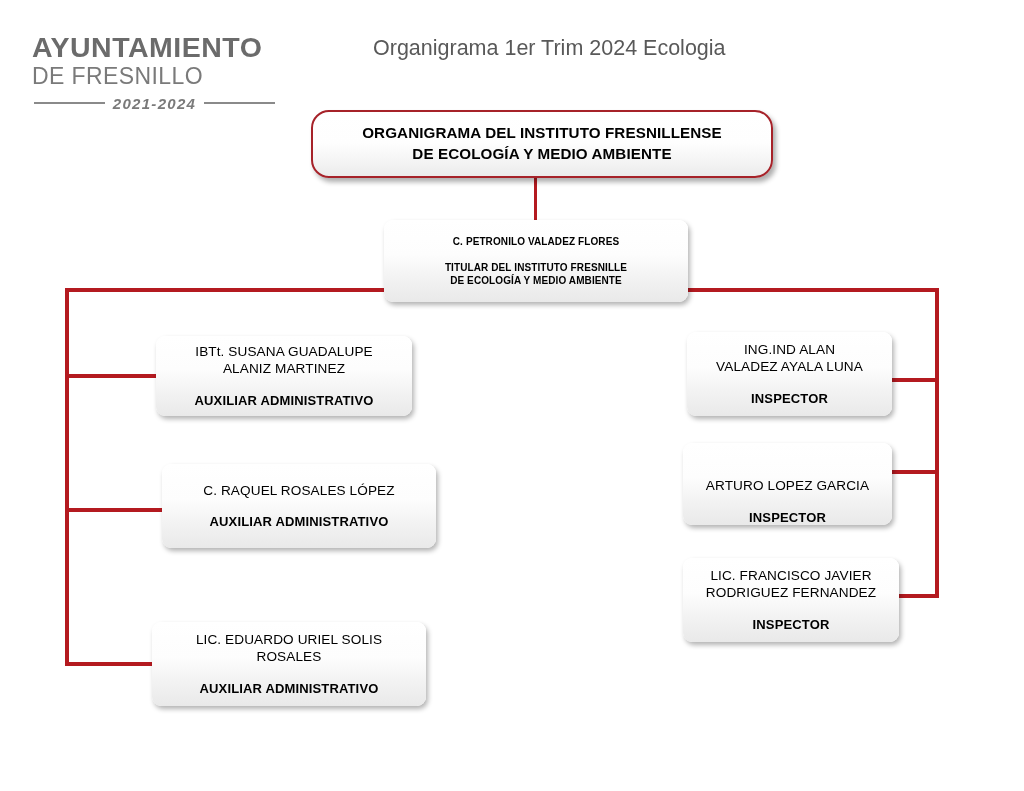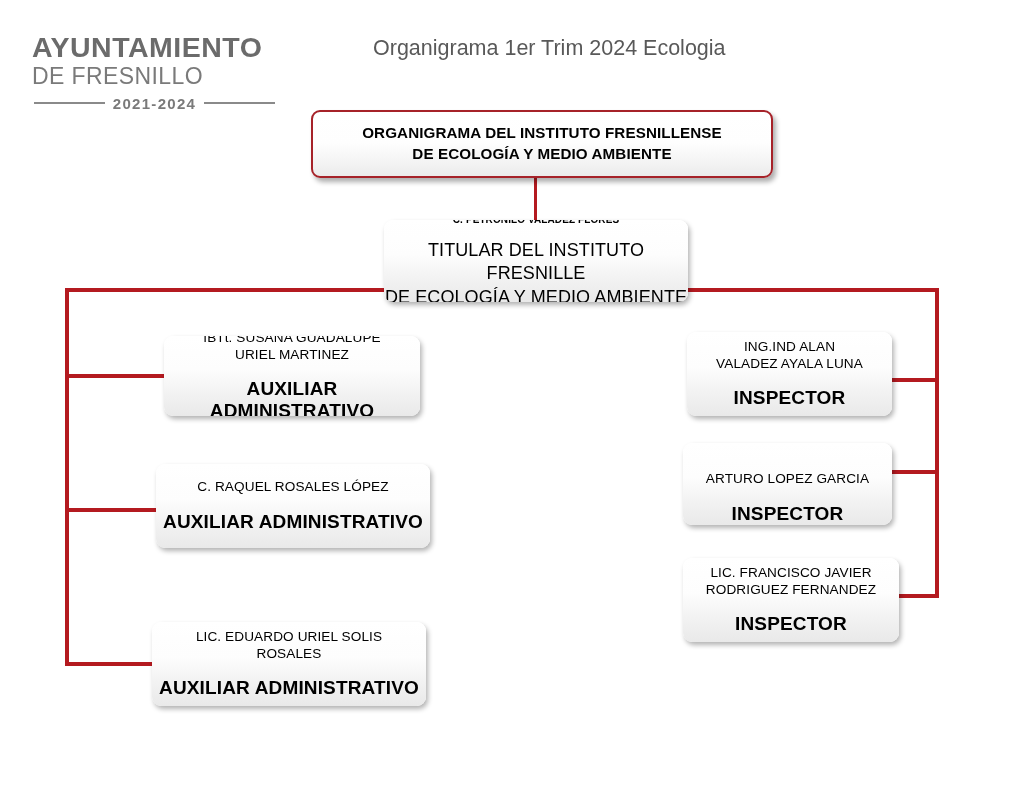--- a/index.html
+++ b/index.html
@@ -44,20 +44,21 @@
     line-height: 1.05;
     margin-top: 2px;
     white-space: nowrap;
   }
   #logo-years-row {
     display: flex;
     align-items: center;
     margin-top: 7px;
     gap: 8px;
     padding: 0 2px;
+    font-style: italic;
   }
   .logo-rule {
     flex: 1 1 auto;
     height: 1.5px;
     background: #8a8a8a;
   }
   #logo-years {
     font-size: 15px;
     font-weight: bold;
     letter-spacing: 1.3px;
@@ -100,21 +101,21 @@
     border-radius: 9px;
     box-shadow: 2px 3px 5px rgba(0,0,0,0.30),
                 0 1px 0 rgba(255,255,255,0.9) inset;
     z-index: 3;
     color: #000000;
     overflow: hidden;
   }
 
   #node-title {
     border: 2px solid #a62229;
-    border-radius: 9px;
+    border-radius: 18px;
     background: linear-gradient(to bottom,
                 #ffffff 0%,
                 #fefefe 48%,
                 #f4f4f4 78%,
                 #ebebeb 100%);
     box-shadow: 3px 4px 5px rgba(0,0,0,0.32);
   }
   #node-title .line {
     font-size: 15.2px;
     font-weight: bold;
@@ -122,35 +123,35 @@
     letter-spacing: 0.1px;
   }
 
   #node-director .name {
     font-size: 10px;
     font-weight: bold;
     line-height: 1.3;
     letter-spacing: 0.1px;
   }
   #node-director .role {
-    font-size: 18px;
-    font-weight: normal;
+    font-size: 10px;
+    font-weight: bold;
     line-height: 1.3;
     letter-spacing: 0.1px;
     margin-top: 13px;
   }
 
   .staff .name {
     font-size: 13.6px;
     font-weight: normal;
     line-height: 1.22;
     letter-spacing: 0.1px;
   }
   .staff .role {
-    font-size: 19px;
+    font-size: 13px;
     font-weight: bold;
     letter-spacing: 0.15px;
     margin-top: 15px;
   }
 </style>
 </head>
 <body>
 
 <div id="page">
 
@@ -186,27 +187,27 @@
     <div class="line">ORGANIGRAMA DEL INSTITUTO FRESNILLENSE</div>
     <div class="line">DE ECOLOGÍA Y MEDIO AMBIENTE</div>
   </div>
 
   <div id="node-director" class="node" style="left:384px; top:220px; width:304px; height:82px;">
     <div class="name">C. PETRONILO VALADEZ FLORES</div>
     <div class="role">TITULAR DEL INSTITUTO FRESNILLE</div>
     <div class="role" style="margin-top:0">DE ECOLOGÍA Y MEDIO AMBIENTE</div>
   </div>
 
-  <div class="node staff" style="left:164px; top:336px; width:256px; height:80px;">
+  <div class="node staff" style="left:156px; top:336px; width:256px; height:80px;">
     <div class="name">IBTt. SUSANA GUADALUPE</div>
-    <div class="name">URIEL MARTINEZ</div>
+    <div class="name">ALANIZ MARTINEZ</div>
     <div class="role">AUXILIAR ADMINISTRATIVO</div>
   </div>
 
-  <div class="node staff" style="left:156px; top:464px; width:274px; height:84px;">
+  <div class="node staff" style="left:162px; top:464px; width:274px; height:84px;">
     <div class="name">C. RAQUEL ROSALES LÓPEZ</div>
     <div class="role">AUXILIAR ADMINISTRATIVO</div>
   </div>
 
   <div class="node staff" style="left:152px; top:622px; width:274px; height:84px;">
     <div class="name">LIC. EDUARDO URIEL SOLIS</div>
     <div class="name">ROSALES</div>
     <div class="role">AUXILIAR ADMINISTRATIVO</div>
   </div>
 

